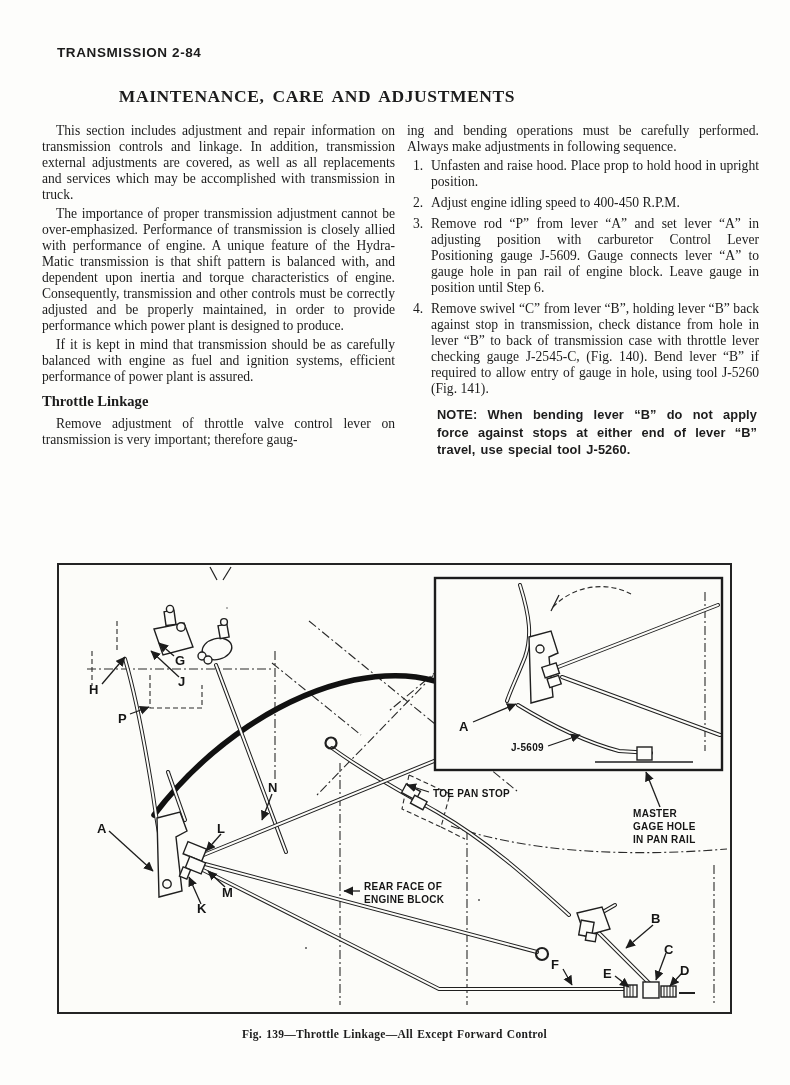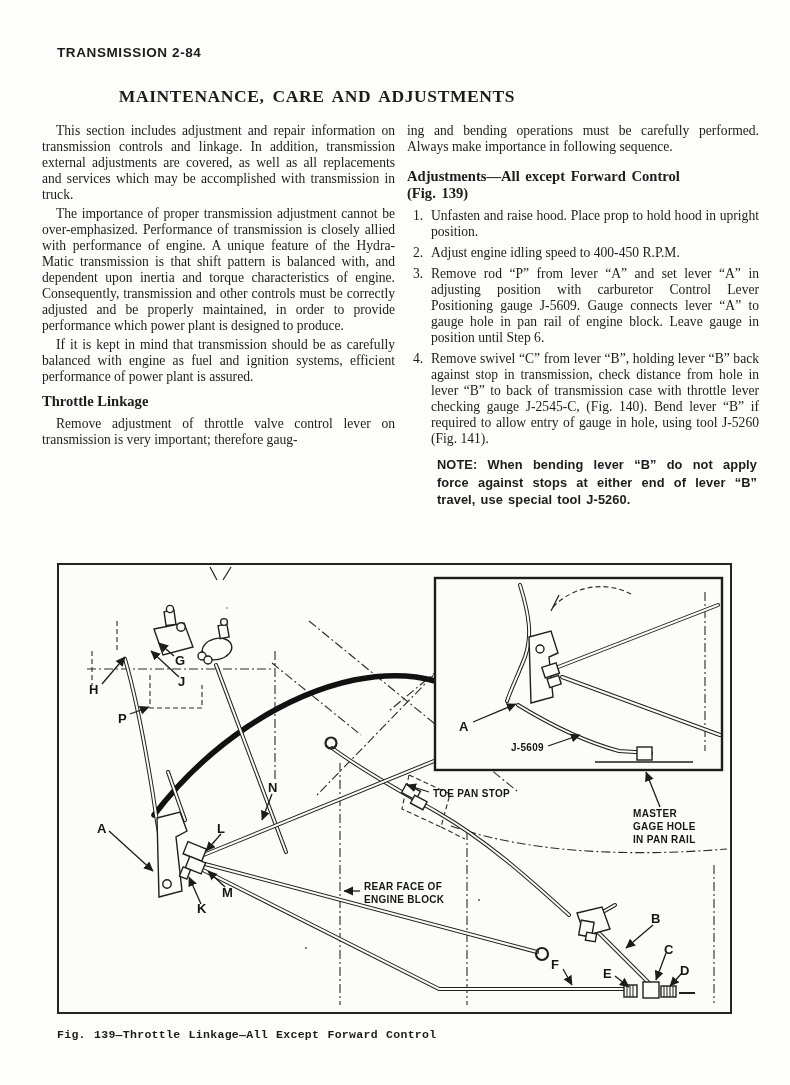--- a/index.html
+++ b/index.html
@@ -44,21 +44,21 @@
     font-size:12.8px;line-height:17.5px;text-align:justify;
     letter-spacing:0.1px;word-spacing:1.5px;
   }
   .fig{
     position:absolute;left:57px;top:563px;width:675px;height:451px;margin:0;
     border:2px solid #242424;box-sizing:border-box;background:#fcfcf9;
   }
   .fig svg{display:block;width:671px;height:447px;}
   .fig-caption{
     position:absolute;left:57px;top:1028px;width:675px;
-    text-align:left;font-family:Liberation Mono, monospace;
+    text-align:center;font-family:Liberation Serif, serif;
     font-weight:bold;font-size:11.5px;letter-spacing:0.3px;word-spacing:1px;
   }
   
   .ln{stroke:#1f1f1f;fill:none;}
   .tube-o{stroke:#1f1f1f;stroke-width:4;fill:none;stroke-linecap:round;}
   .tube-i{stroke:#fcfcf9;stroke-width:2;fill:none;stroke-linecap:round;}
   .dashdot{stroke:#2a2a2a;stroke-width:1.1;fill:none;stroke-dasharray:9 3 2 3;}
   .dashed{stroke:#2a2a2a;stroke-width:1.1;fill:none;stroke-dasharray:5 3;}
   .part{fill:#fcfcf9;stroke:#1f1f1f;stroke-width:1.4;}
   .leader{stroke:#1c1c1c;stroke-width:1.3;fill:none;}
@@ -76,25 +76,21 @@
 
   <div class="col col-left">
     <p class="body-p indent">This section includes adjustment and repair information on transmission controls and linkage. In addition, transmission external adjustments are covered, as well as all replacements and services which may be accomplished with transmission in truck.</p>
     <p class="body-p indent">The importance of proper transmission adjustment cannot be over-emphasized. Performance of transmission is closely allied with performance of engine. A unique feature of the Hydra-Matic transmission is that shift pattern is balanced with, and dependent upon inertia and torque characteristics of engine. Consequently, transmission and other controls must be correctly adjusted and be properly maintained, in order to provide performance which power plant is designed to produce.</p>
     <p class="body-p indent">If it is kept in mind that transmission should be as carefully balanced with engine as fuel and ignition systems, efficient performance of power plant is assured.</p>
     <h3 class="sub-head">Throttle Linkage</h3>
     <p class="body-p indent">Remove adjustment of throttle valve control lever on transmission is very important; therefore gaug-</p>
   </div>
 
   <div class="col col-right">
-    <p class="body-p">ing and bending operations must be carefully performed. Always make importance in following sequence.</p>
-    <h3 class="adj-head">
-      <span class="blk">Adjustments—All except Forward Control</span>
-      <span class="blk">(Fig. 139)</span>
-    </h3>
+    <p class="body-p">ing and bending operations must be carefully performed. Always make adjustments in following sequence.</p>
     <ol class="steps">
       <li class="step">
         <span class="step-num">1.</span>
         <span class="step-text">Unfasten and raise hood. Place prop to hold hood in upright position.</span>
       </li>
       <li class="step">
         <span class="step-num">2.</span>
         <span class="step-text">Adjust engine idling speed to 400-450 R.P.M.</span>
       </li>
       <li class="step">

